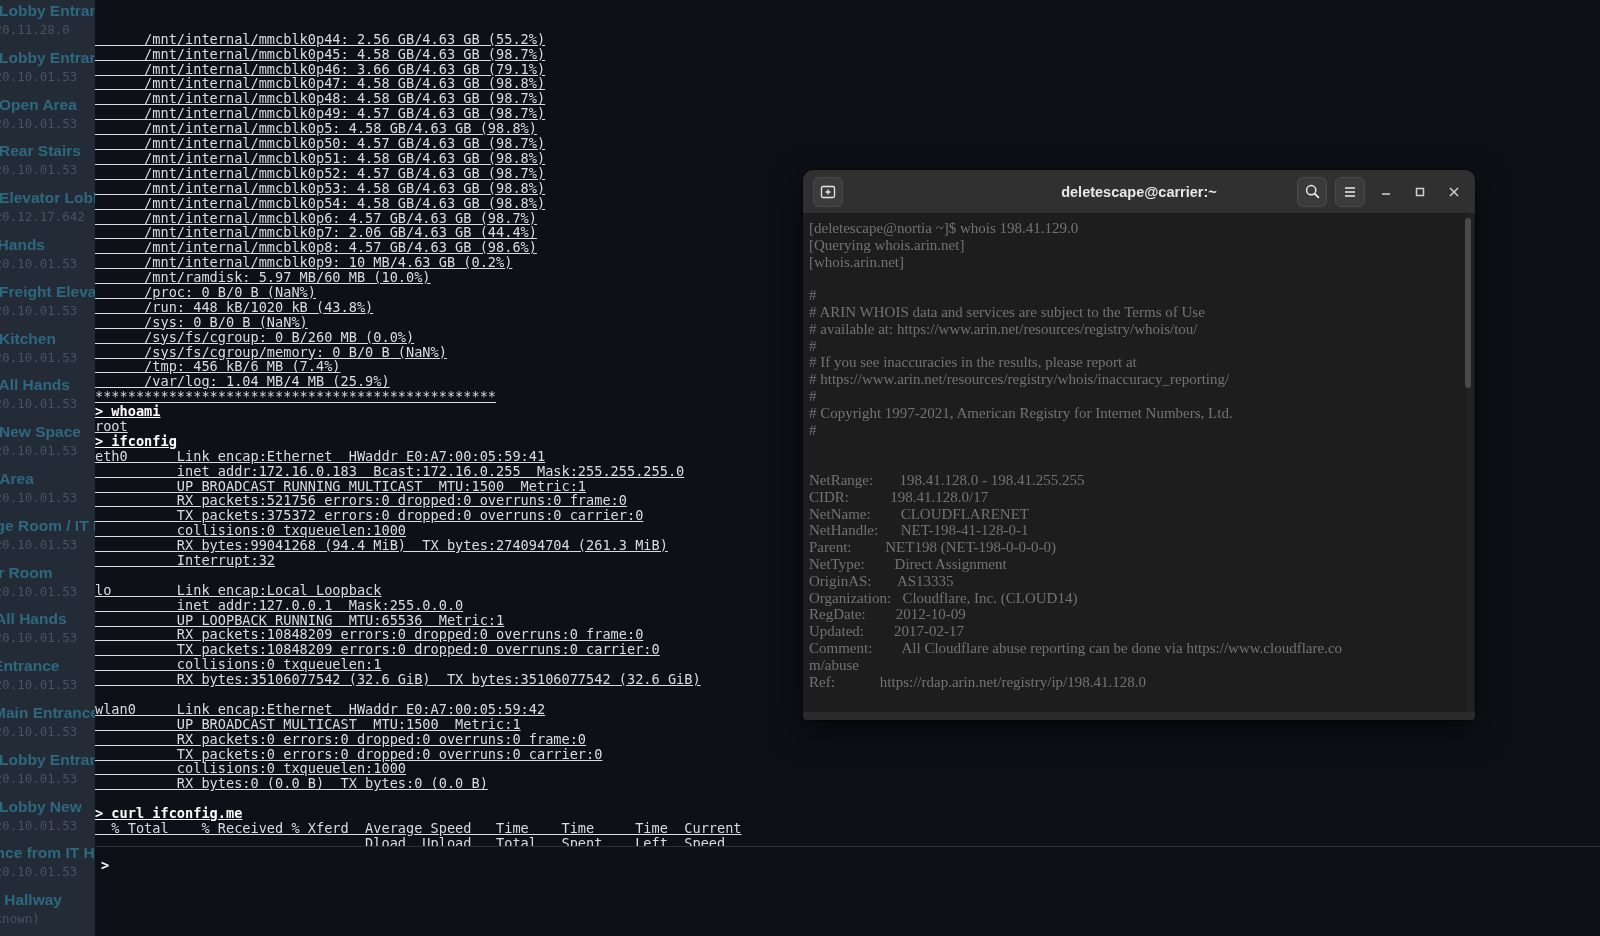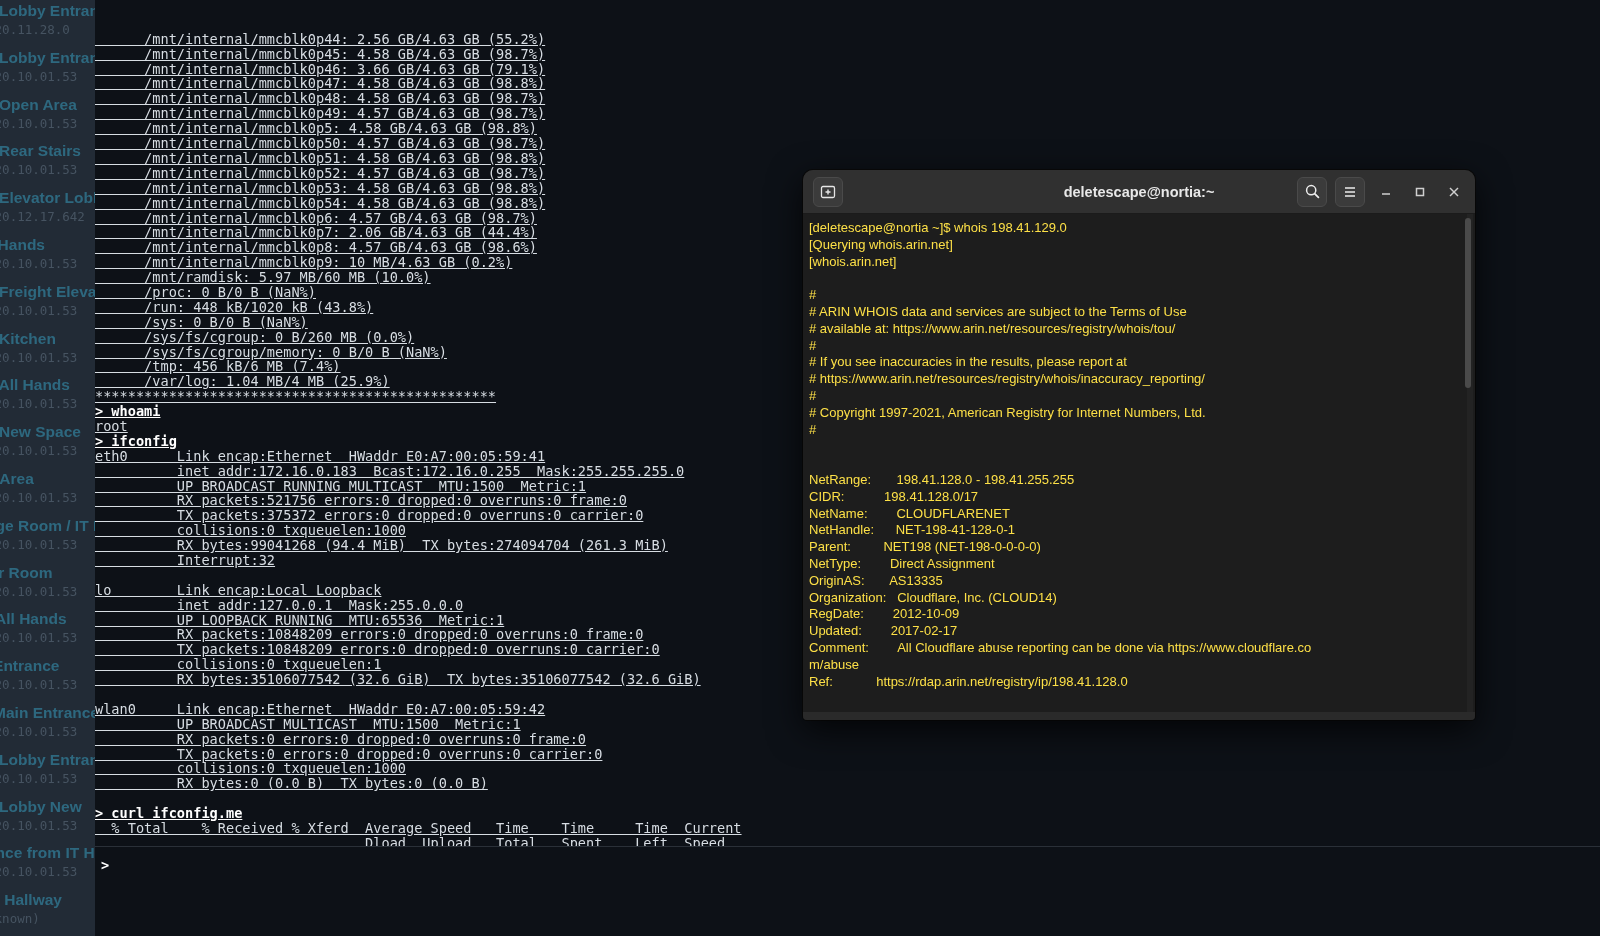--- a/index.html
+++ b/index.html
@@ -180,23 +180,23 @@
     border-radius: 4px;
   }
   .gterm-body {
     flex: 1;
     background: #1d1d1d;
     position: relative;
     overflow: hidden;
     padding: 6px 10px 6px 4px;
   }
   .gterm-text {
-    color: #fde047;
-    font-family: Liberation Sans, sans-serif;
-    font-size: 13px;
+    color: #737373;
+    font-family: Liberation Serif, serif;
+    font-size: 15px;
     line-height: 16.8px;
     white-space: pre;
     padding-left: 2px;
   }
   .gterm-scroll {
     position: absolute;
     right: 2px;
     top: 4px;
     width: 6px;
     height: 170px;
@@ -325,21 +325,21 @@
     <div class="gterm-titlebar">
 
       <div class="tb-btn">
         <svg width="16" height="16" viewBox="0 0 16 16">
           <rect x="1.5" y="2.5" width="13" height="11" rx="1.5" fill="none" stroke="#e6e6e6" stroke-width="1.3"></rect>
           <line x1="8" y1="5.5" x2="8" y2="10.5" stroke="#e6e6e6" stroke-width="1.4"></line>
           <line x1="5.5" y1="8" x2="10.5" y2="8" stroke="#e6e6e6" stroke-width="1.4"></line>
         </svg>
       </div>
 
-      <div class="tb-title">deletescape@nortia:~</div>
+      <div class="tb-title">deletescape@carrier:~</div>
 
       <div class="tb-right">
         <div class="tb-btn">
           <svg width="17" height="17" viewBox="0 0 17 17">
             <circle cx="7.2" cy="7.2" r="4.6" fill="none" stroke="#ededed" stroke-width="1.5"></circle>
             <line x1="10.6" y1="10.6" x2="14.4" y2="14.4" stroke="#ededed" stroke-width="1.8" stroke-linecap="round"></line>
           </svg>
         </div>
         <div class="tb-btn">
           <svg width="16" height="16" viewBox="0 0 16 16">

